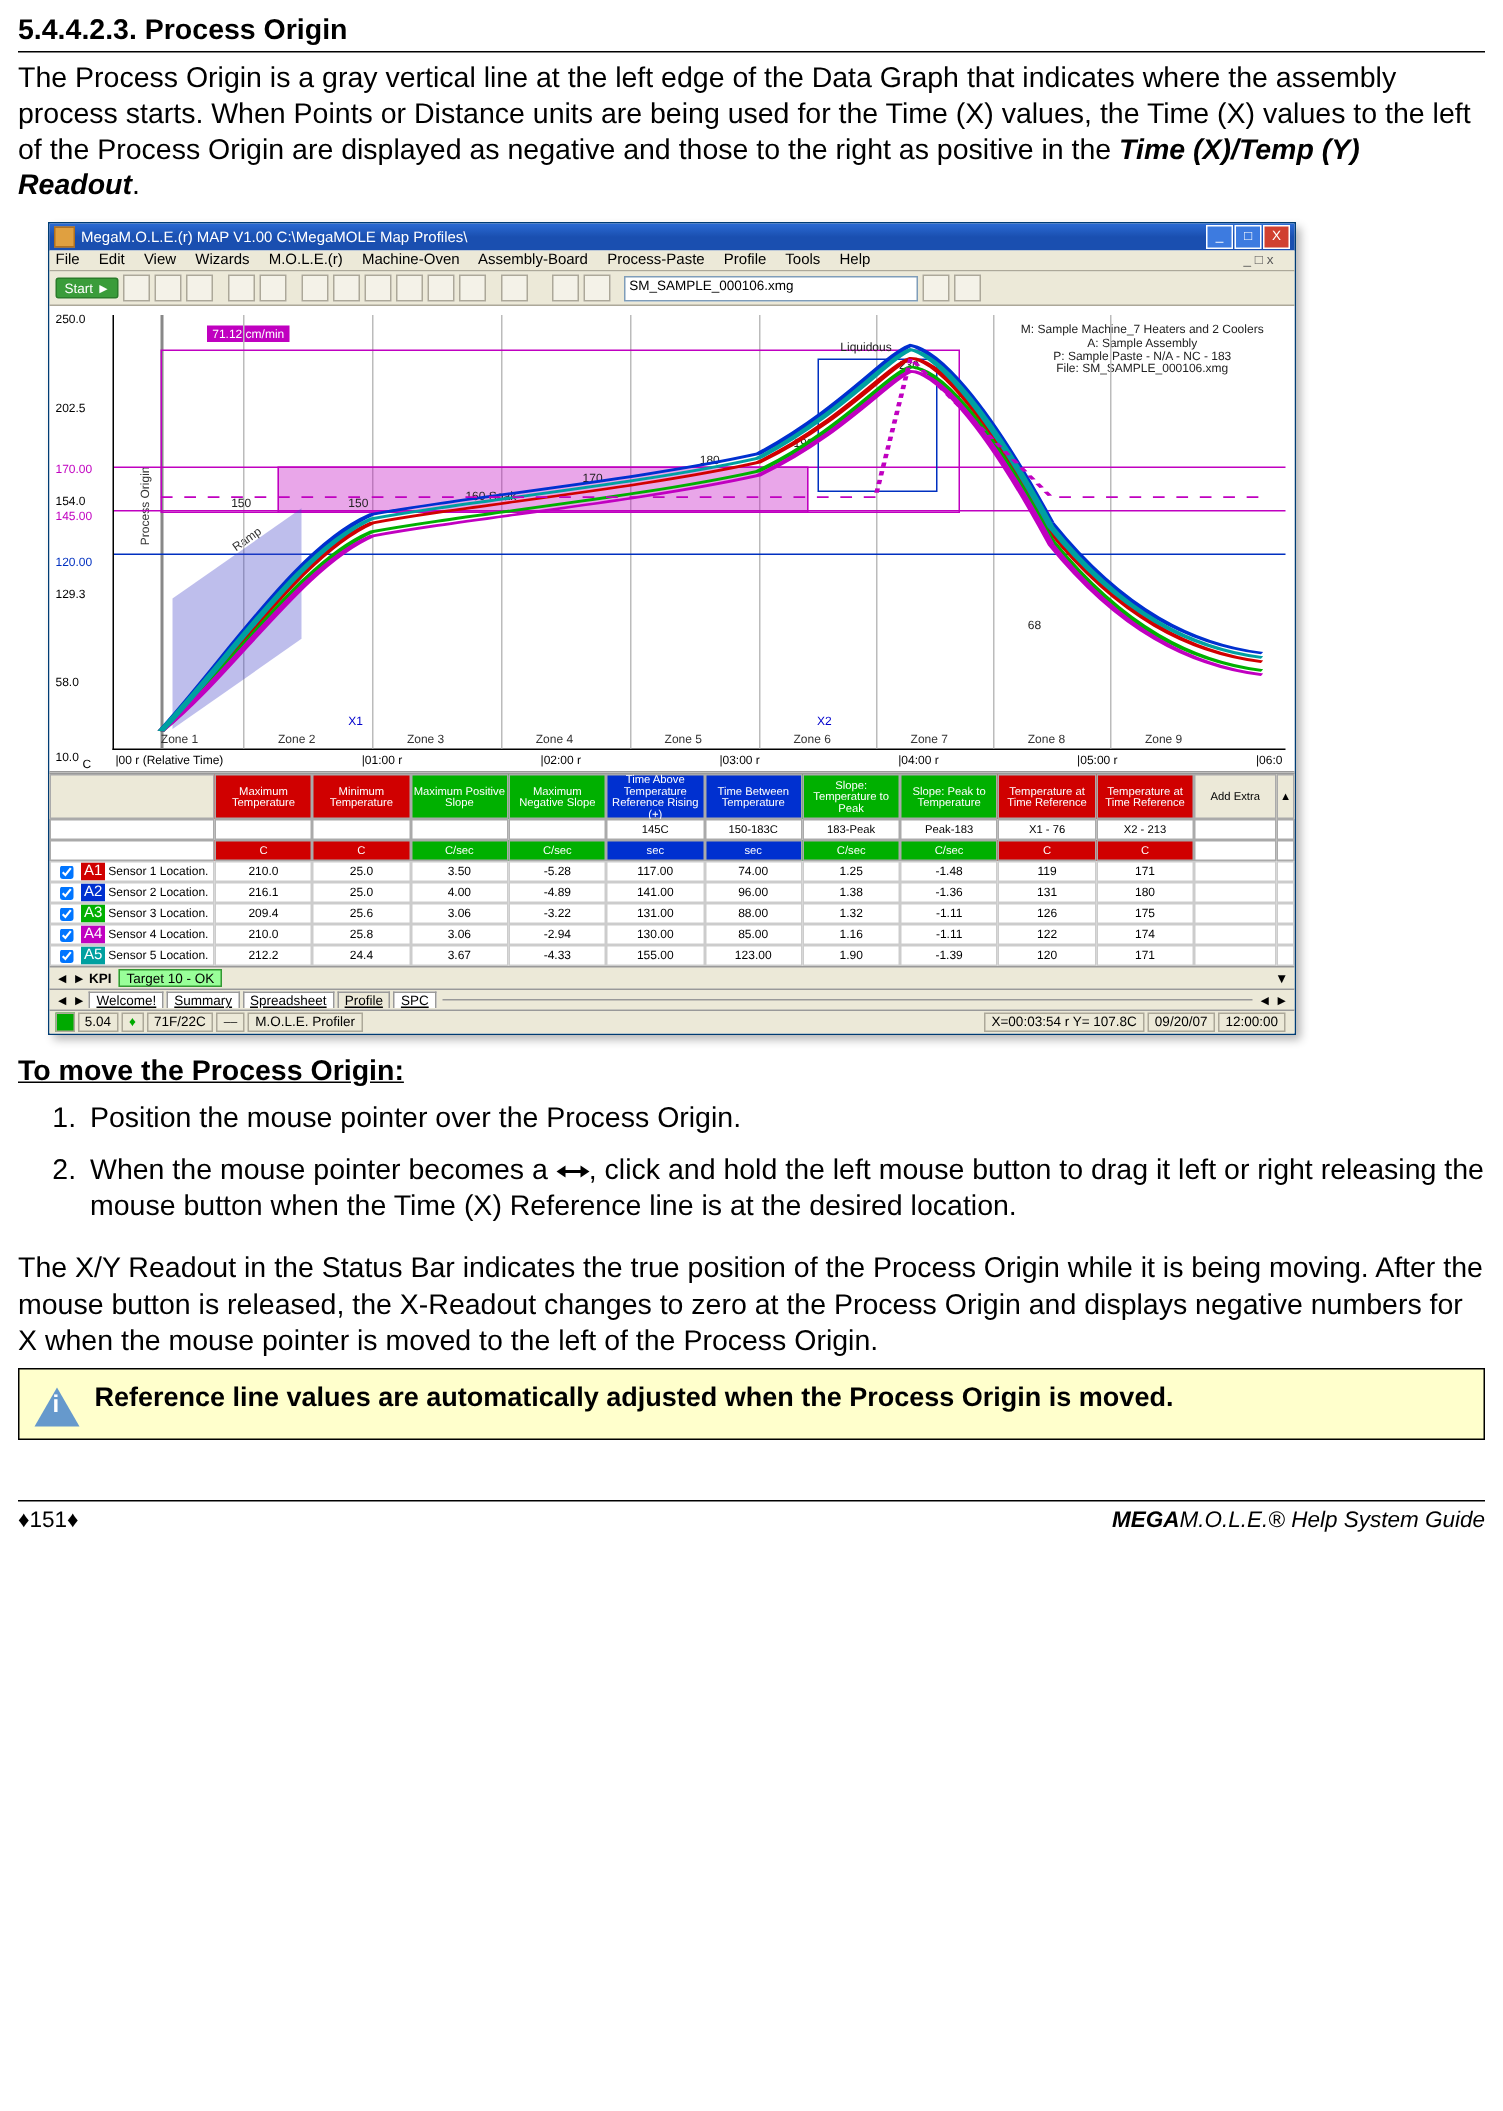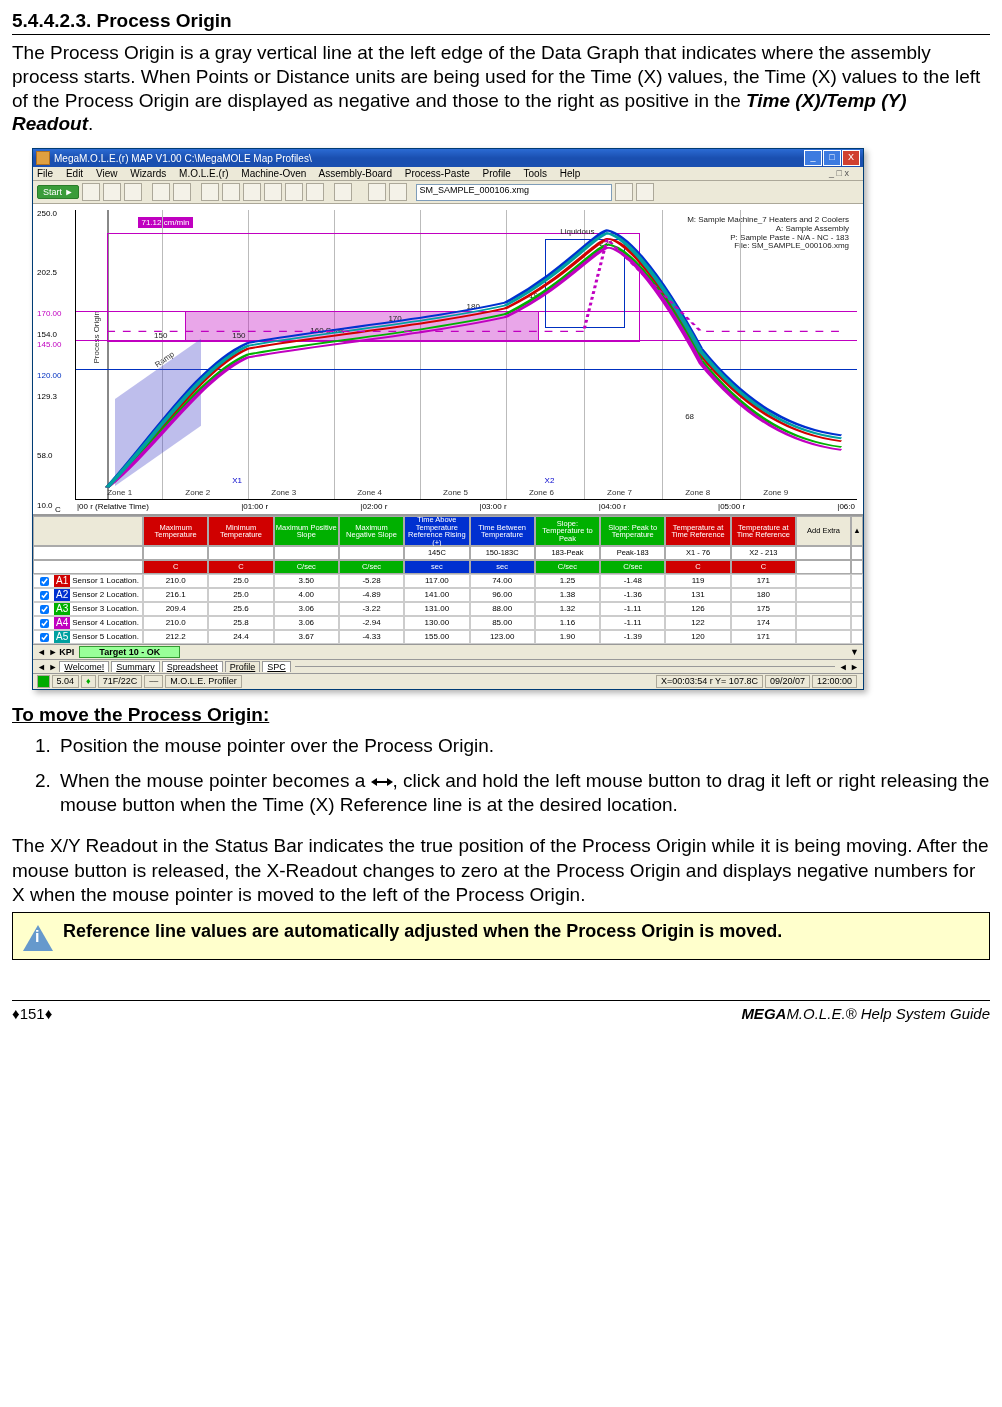--- a/index.html
+++ b/index.html
@@ -77,21 +77,21 @@
   .y-magenta { color:#c000c0; font-size:8px; position:absolute; left:4px; transform:translateY(-50%);}
   .y-blue    { color:#0030c0; font-size:8px; position:absolute; left:4px; transform:translateY(-50%);}
   .chart-plot {
     position:absolute;
     left:42px; right:6px; top:6px; bottom:14px;
     border-left:1px solid #000;
     border-bottom:1px solid #000;
   }
   .zone-tick { position:absolute; bottom:0; border-left:1px solid #bbb; height:100%; }
   .zone-label { position:absolute; bottom:2px; font-size:8px; color:#333; }
-  .info-box { position:absolute; right:8px; top:6px; font-size:8px; line-height:1.1; color:#222; text-align:right; width:175px;}
+  .info-box { position:absolute; right:8px; top:6px; font-size:8px; line-height:1.1; color:#222; text-align:center; width:175px;}
   .po-line { position:absolute; left:4%; top:0; bottom:0; width:2px; background:#888; }
   .po-label { position:absolute; left:2%; top:35%; font-size:8px; writing-mode:vertical-rl; transform:rotate(180deg); color:#333;}
   .ramp-label { position:absolute; left:10%; top:50%; font-size:8px; transform:rotate(-35deg); color:#333;}
   .mag-box { position:absolute; border:1px solid #c000c0; }
   .mag-fill { background:rgba(192,0,192,0.35);}
   .blue-band { position:absolute; background:rgba(70,70,200,0.35);}
   .mag-line { position:absolute; border-top:1px solid #c000c0;}
   .blue-line-h { position:absolute; border-top:1px solid #0030c0;}
   .blue-box { position:absolute; border:1px solid #0030c0;}
   .curve { position:absolute; left:0; top:0; width:100%; height:100%; }
@@ -453,21 +453,21 @@
         <div>-1.39</div>
         <div>120</div>
         <div>171</div>
         <div></div>
         <div></div>
       </div>
     </div>
 
   <div class="tabs-row">
     ◄ ► <b>KPI</b>
-    <span style="background:#9f9; border:1px solid #393; padding:0 19px;font-weight:bold;">Target 10 - OK</span>
+    <span style="background:#9f9; border:1px solid #393; padding:0 4px;">Target 10 - OK</span>
     <div style="flex:1"></div>
     <div>▼</div>
   </div>
   <div class="tabs-row">
     ◄ ►
     <span class="tab">Welcome!</span>
     <span class="tab">Summary</span>
     <span class="tab">Spreadsheet</span>
     <span class="tab active">Profile</span>
     <span class="tab">SPC</span>

